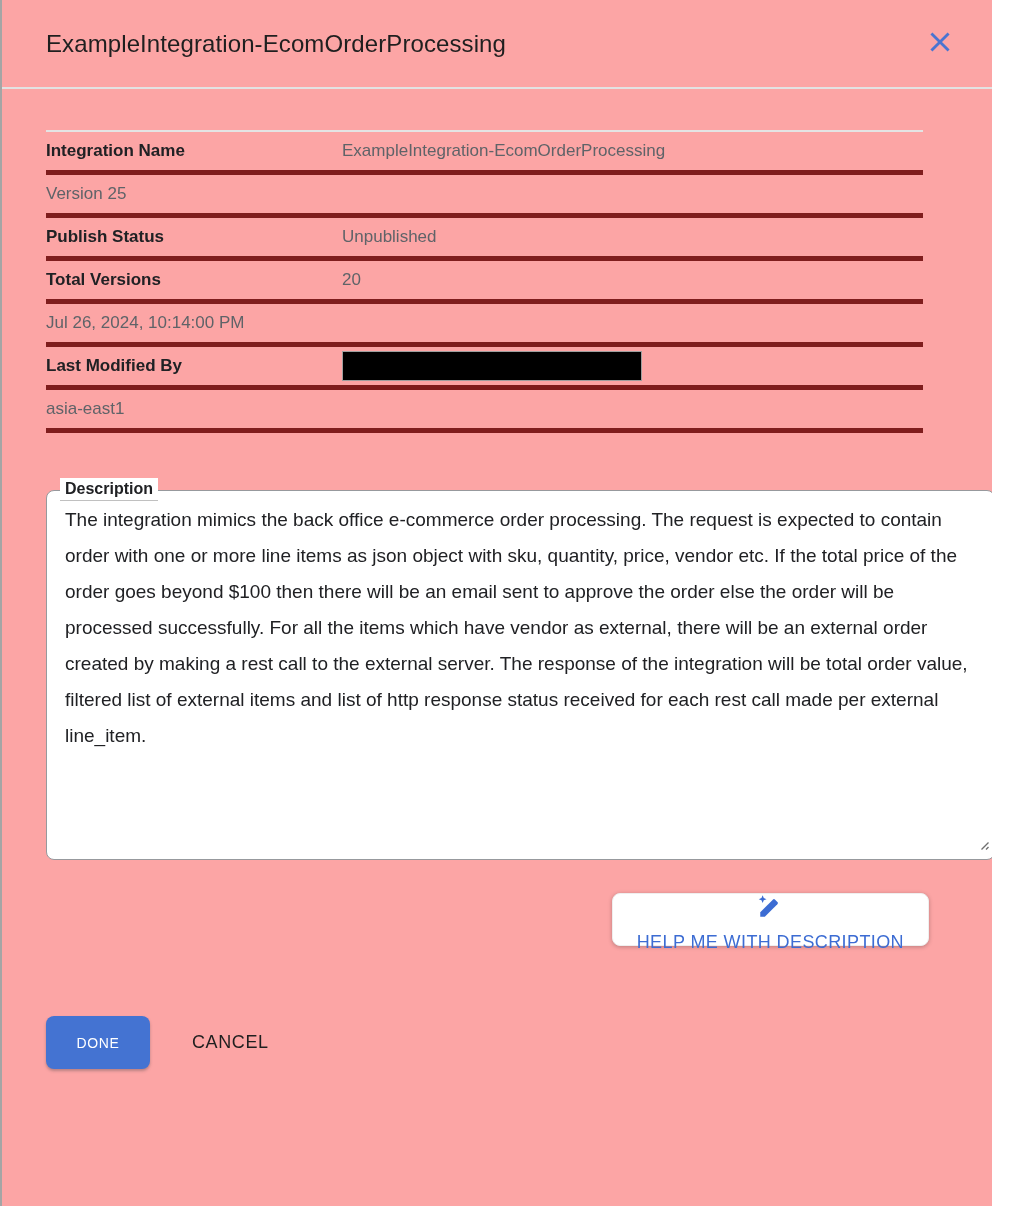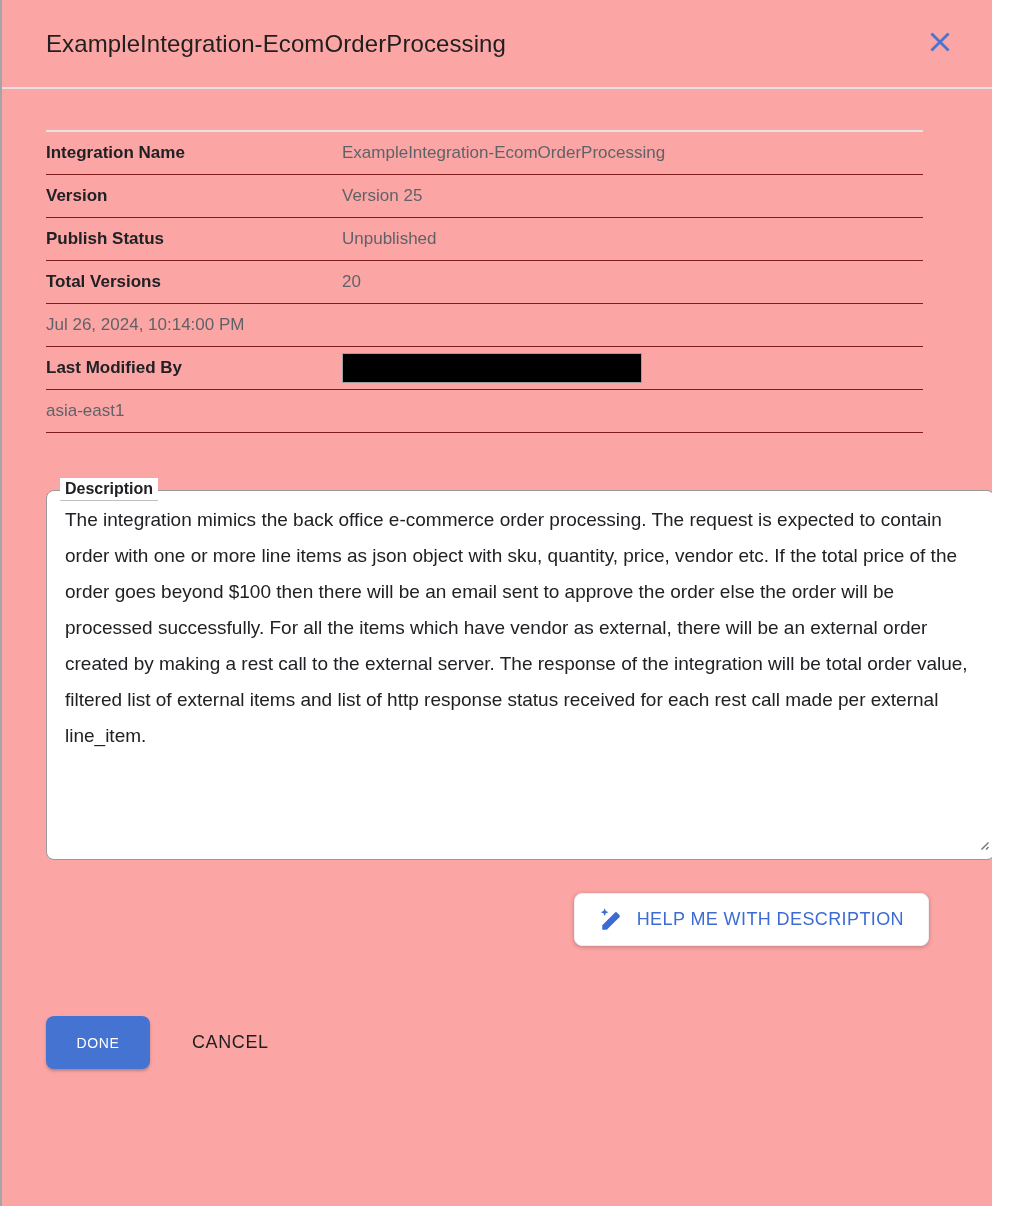--- a/index.html
+++ b/index.html
@@ -43,21 +43,21 @@
 
   
   .details-table {
     margin: 41px 69px 0 44px;
     border-top: 2px solid #e4e4e4;
   }
   .detail-row {
     display: flex;
     align-items: center;
     height: 43px;
-    border-bottom: 1px solid #7f1d1d;
+    border-bottom: 5px solid #7f1d1d;
   }
   .detail-label {
     width: 296px;
     flex: 0 0 296px;
     font-size: 17px;
     font-weight: 700;
     color: #202124;
   }
   .detail-value {
     font-size: 17px;
@@ -129,20 +129,21 @@
     background: #ffffff;
     border: 1px solid #efefef;
     border-radius: 8px;
     box-shadow: 0 1px 4px rgba(0,0,0,0.25);
     cursor: pointer;
     font-family: "Liberation Sans", sans-serif;
     font-size: 18px;
     font-weight: 500;
     letter-spacing: 0.4px;
     color: #3c6cd3;
+    flex-direction: column;
   }
 
   
   .actions-row {
     display: flex;
     align-items: center;
     margin: 70px 0 0 44px;
   }
   .done-btn {
     width: 104px;
@@ -185,21 +186,20 @@
       </span>
     </button>
   </div>
 
   <div class="details-table">
     <div class="detail-row">
       <span class="detail-label">Integration Name</span>
       <span class="detail-value">ExampleIntegration-EcomOrderProcessing</span>
     </div>
     <div class="detail-row">
-      <span class="detail-label">Version</span>
       <span class="detail-value">Version 25</span>
     </div>
     <div class="detail-row">
       <span class="detail-label">Publish Status</span>
       <span class="detail-value">Unpublished</span>
     </div>
     <div class="detail-row">
       <span class="detail-label">Total Versions</span>
       <span class="detail-value">20</span>
     </div>

